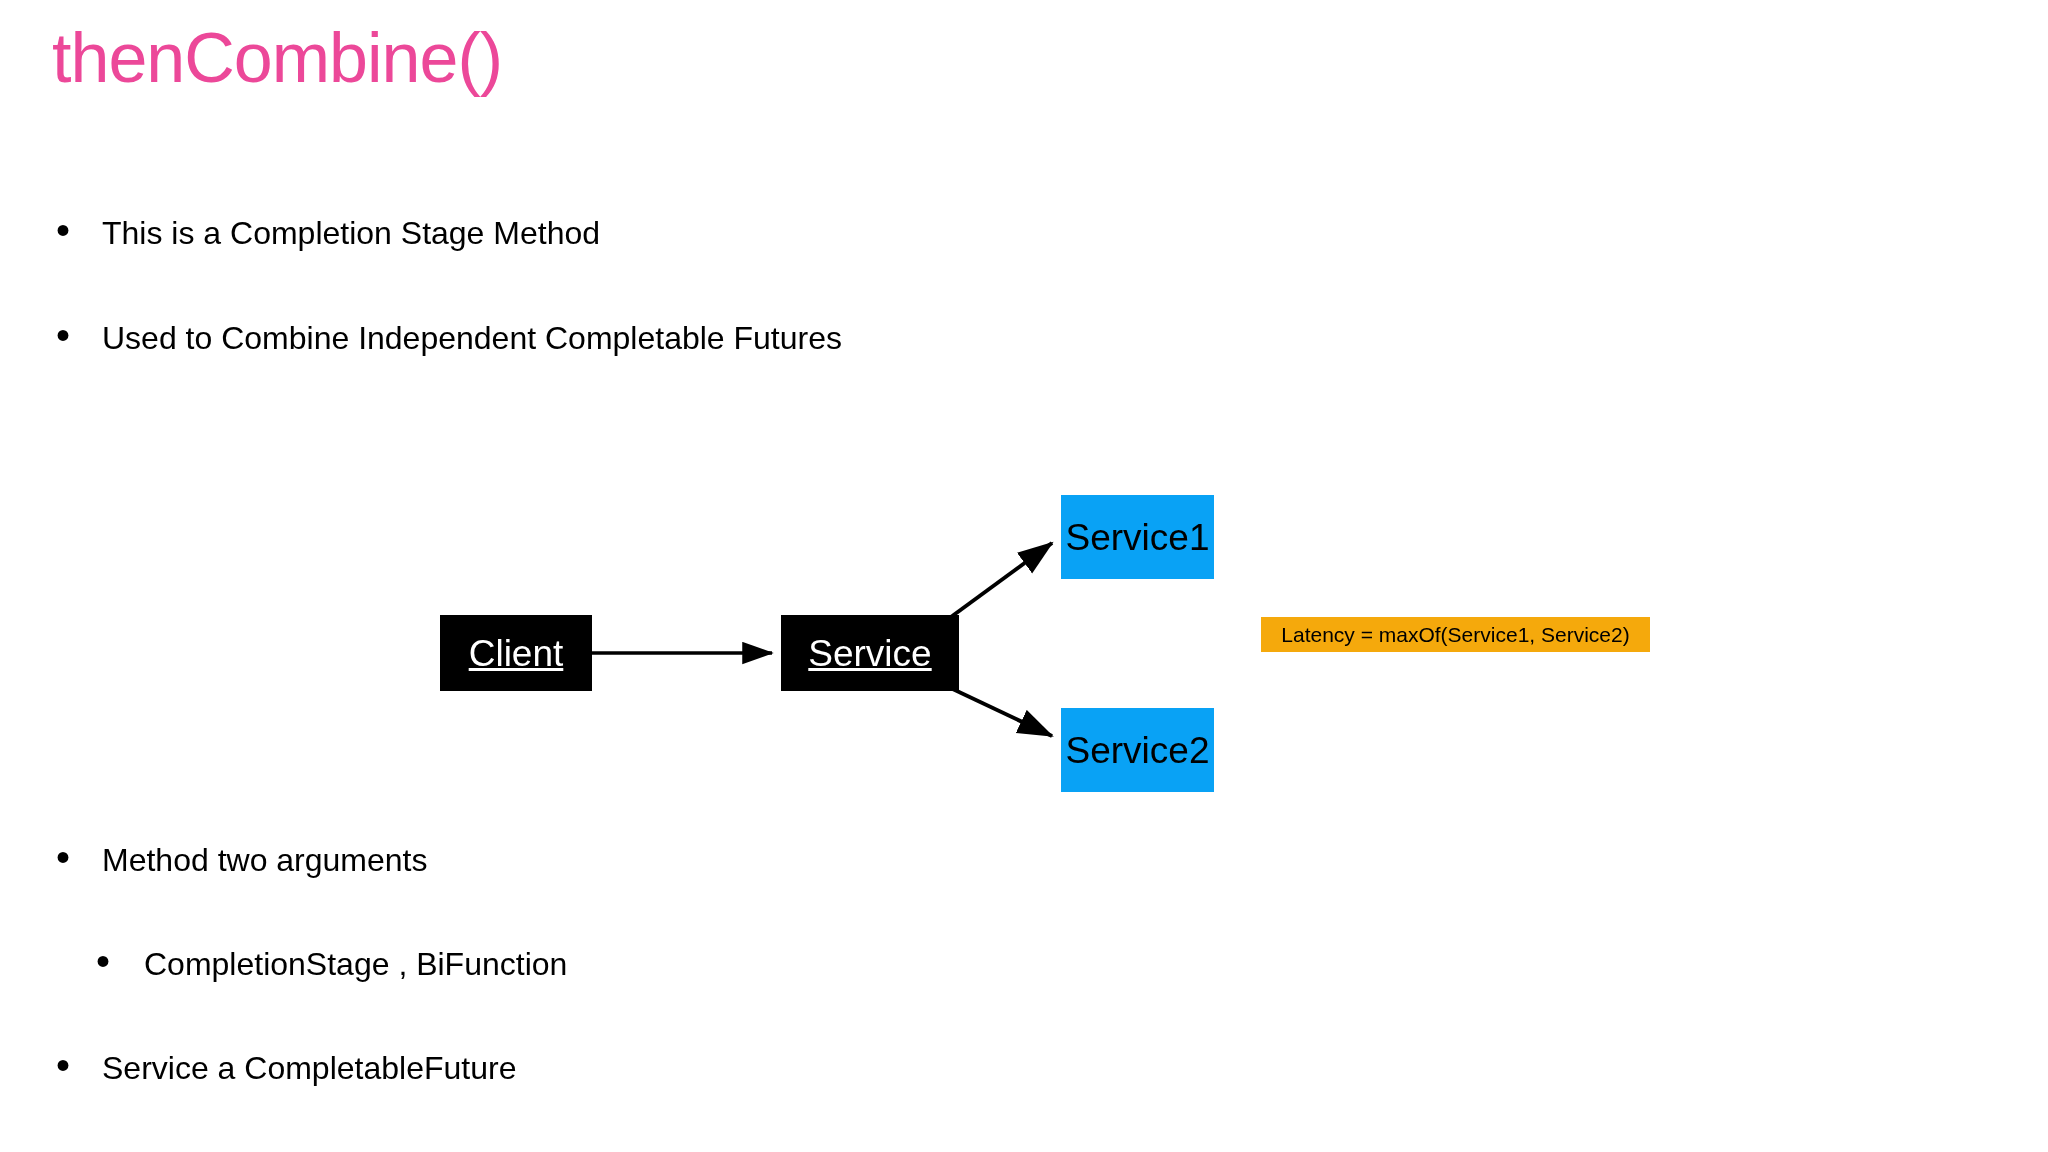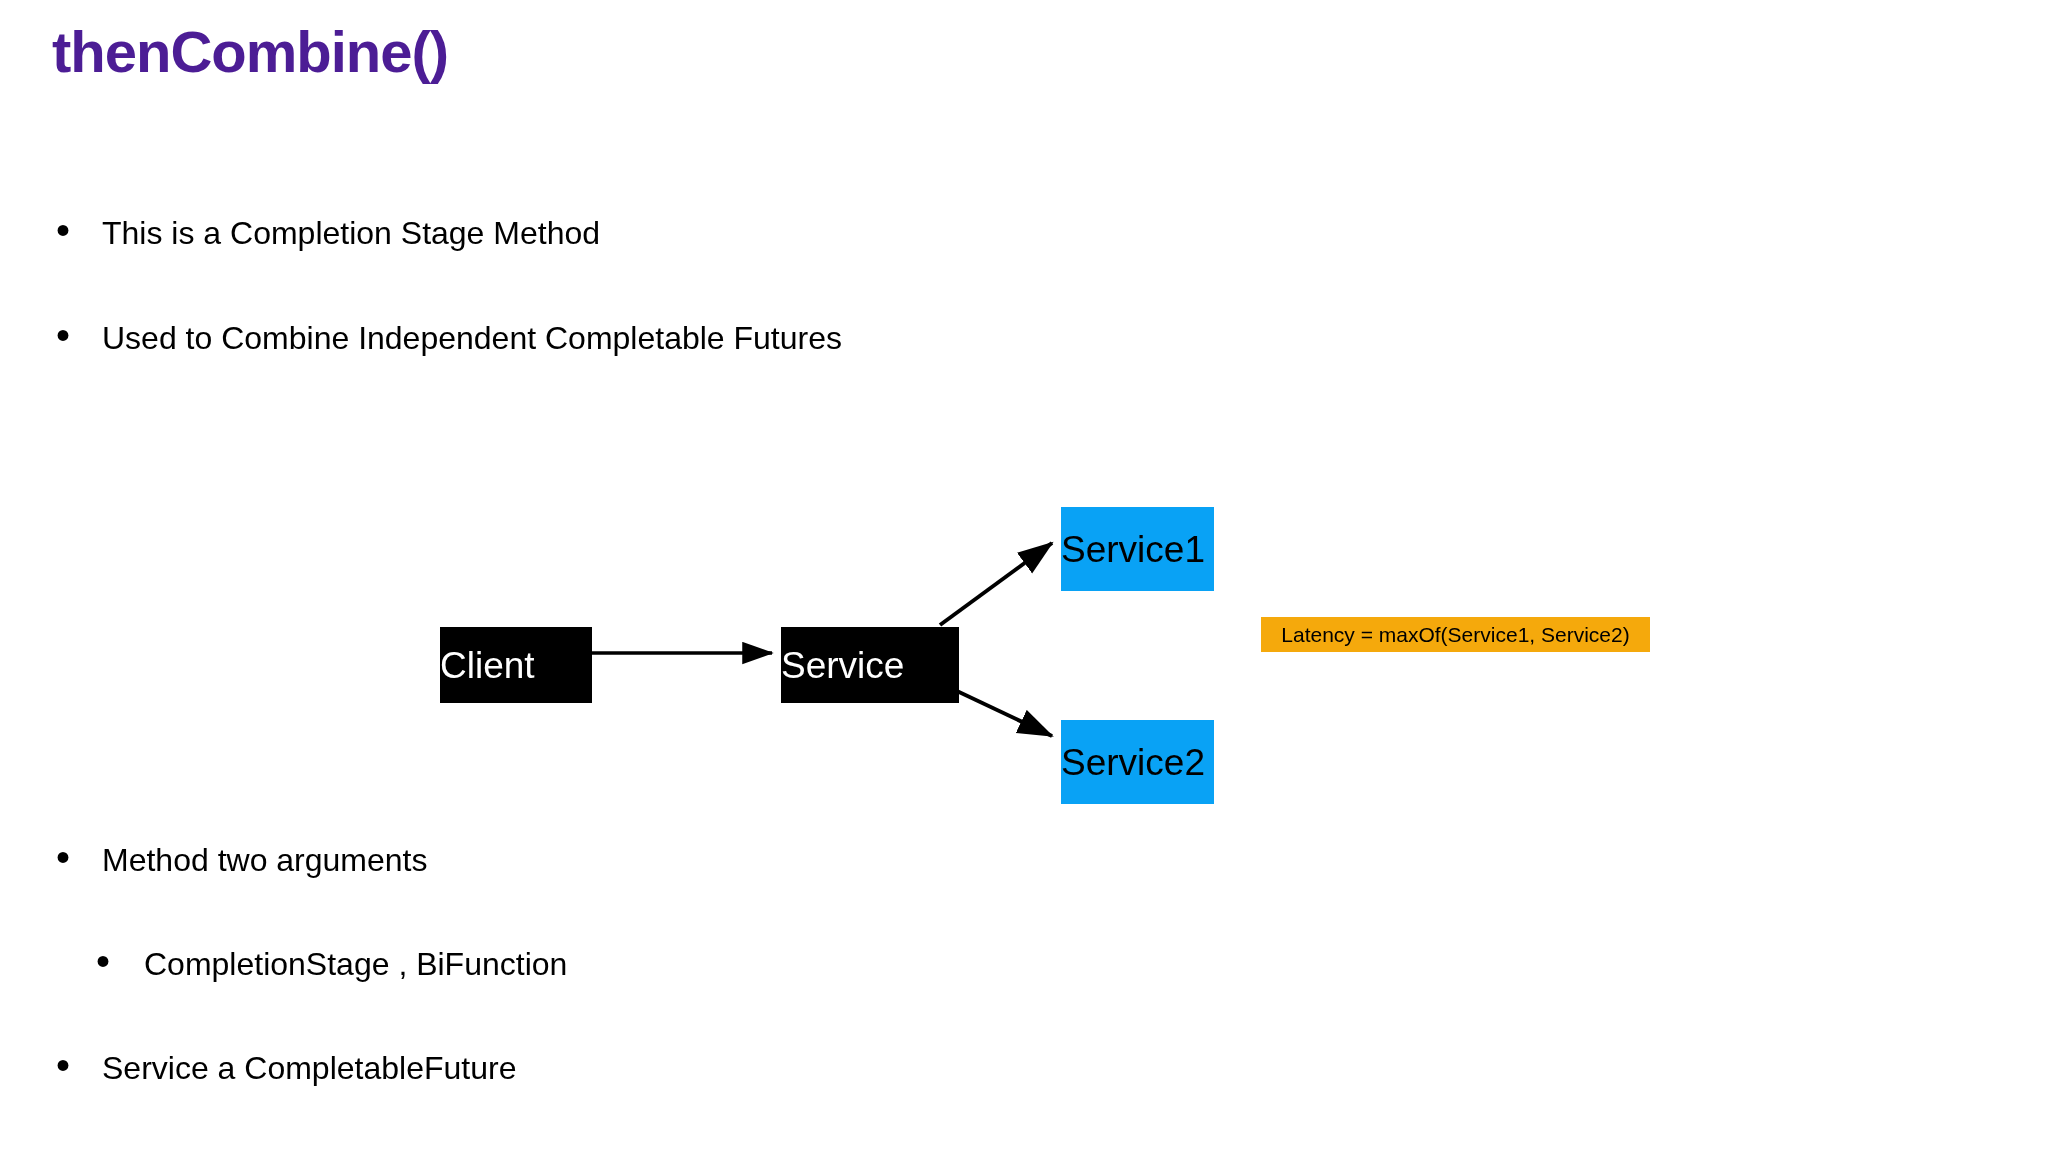--- a/index.html
+++ b/index.html
@@ -23,26 +23,26 @@
     width: 2048px;
     height: 1152px;
     background: #ffffff;
   }
 
   
   .slide-title {
     position: absolute;
     left: 52px;
     top: 22px;
-    font-size: 58px;
-    font-weight: bold;
+    font-size: 70px;
+    font-weight: normal;
     letter-spacing: -1px;
     line-height: 1.05;
     white-space: nowrap;
-    color: #4c1d95;
+    color: #ec4899;
   }
 
   
   .bullet-row {
     position: absolute;
     display: flex;
     align-items: baseline;
     white-space: nowrap;
     color: #000000;
   }
@@ -74,31 +74,31 @@
     left: 0;
     top: 440px;
     width: 2048px;
     height: 400px;
   }
 
   .node {
     position: absolute;
     display: flex;
     align-items: center;
-    justify-content: flex-start;
+    justify-content: center;
     font-size: 37px;
     line-height: 1;
     box-sizing: border-box;
     white-space: nowrap;
-    margin-top: 12px;
   }
 
   .node-dark {
     background: #000000;
     color: #ffffff;
+    text-decoration: underline;
   }
   .node-blue {
     background: #09A2F5;
     color: #000000;
   }
 
   .node-client  { left: 440px; top: 175px; width: 152px; height: 76px; }
   .node-service { left: 781px; top: 175px; width: 178px; height: 76px; }
   .node-s1      { left: 1061px; top: 55px;  width: 153px; height: 84px; }
   .node-s2      { left: 1061px; top: 268px; width: 153px; height: 84px; }

